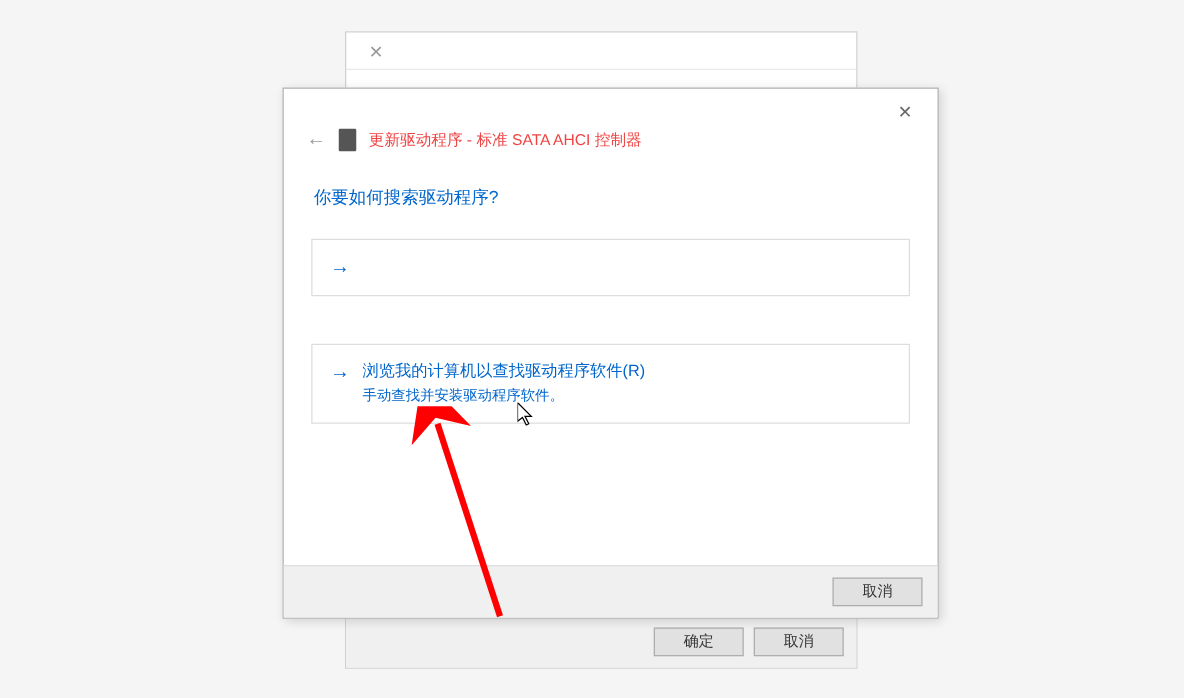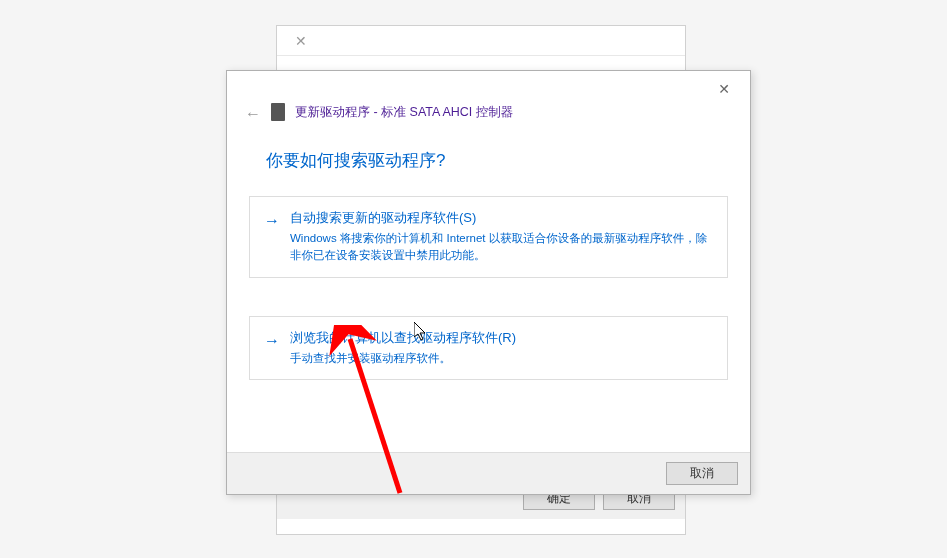--- a/index.html
+++ b/index.html
@@ -39,21 +39,21 @@
       color: #666;
     }
     .bg-close {
       font-size: 14px;
       color: #999;
       cursor: pointer;
       padding: 2px 8px;
     }
     .bg-bottom {
       position: absolute;
-      bottom: 15px;
+      bottom: 0;
       left: 0;
       right: 0;
       height: 42px;
       background: #f0f0f0;
       border-top: 1px solid #ddd;
       display: flex;
       justify-content: flex-end;
       align-items: center;
       gap: 8px;
       padding-right: 10px;
@@ -102,26 +102,26 @@
     .device-icon {
       width: 14px;
       height: 18px;
       background: #555;
       display: inline-block;
       border-radius: 1px;
       position: relative;
     }
     .header-title {
       font-size: 12.5px;
-      color: #4c1d95;
+      color: #ef4444;
     }
     .question {
-      font-size: 17px;
-      color: #0066cc;
-      padding: 22px 39px 14px;
+      font-size: 14px;
+      color: #0066cc;
+      padding: 22px 24px 14px;
     }
     .options {
       padding: 10px 22px;
     }
     .option-box {
       border: 1px solid #ddd;
       padding: 12px 14px;
       margin-bottom: 38px;
       display: flex;
       gap: 10px;
@@ -207,24 +207,20 @@
     <span class="back-arrow">←</span>
     <span class="device-icon"></span>
     <span class="header-title">更新驱动程序 - 标准 SATA AHCI 控制器</span>
   </div>
 
   <div class="question">你要如何搜索驱动程序?</div>
 
   <div class="options">
     <div class="option-box">
       <span class="option-arrow">→</span>
-      <div class="option-content">
-        <div class="option-title">自动搜索更新的驱动程序软件(S)</div>
-        <div class="option-desc">Windows 将搜索你的计算机和 Internet 以获取适合你设备的最新驱动程序软件，除非你已在设备安装设置中禁用此功能。</div>
-      </div>
     </div>
 
     <div class="option-box">
       <span class="option-arrow">→</span>
       <div class="option-content">
         <div class="option-title">浏览我的计算机以查找驱动程序软件(R)</div>
         <div class="option-desc">手动查找并安装驱动程序软件。</div>
       </div>
     </div>
   </div>

